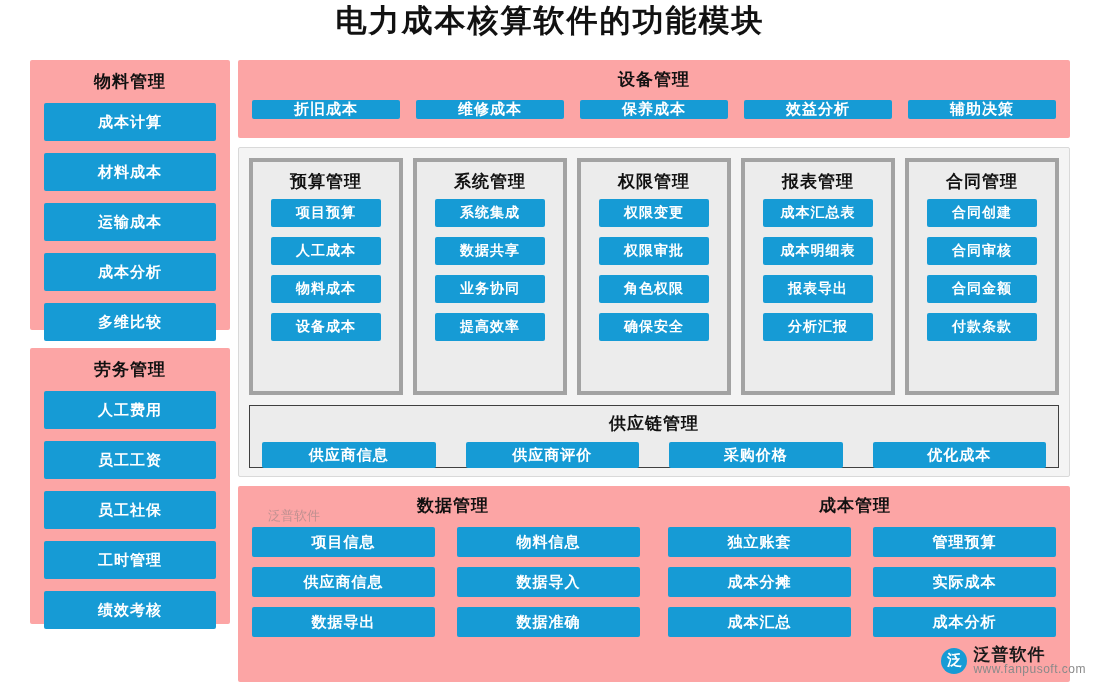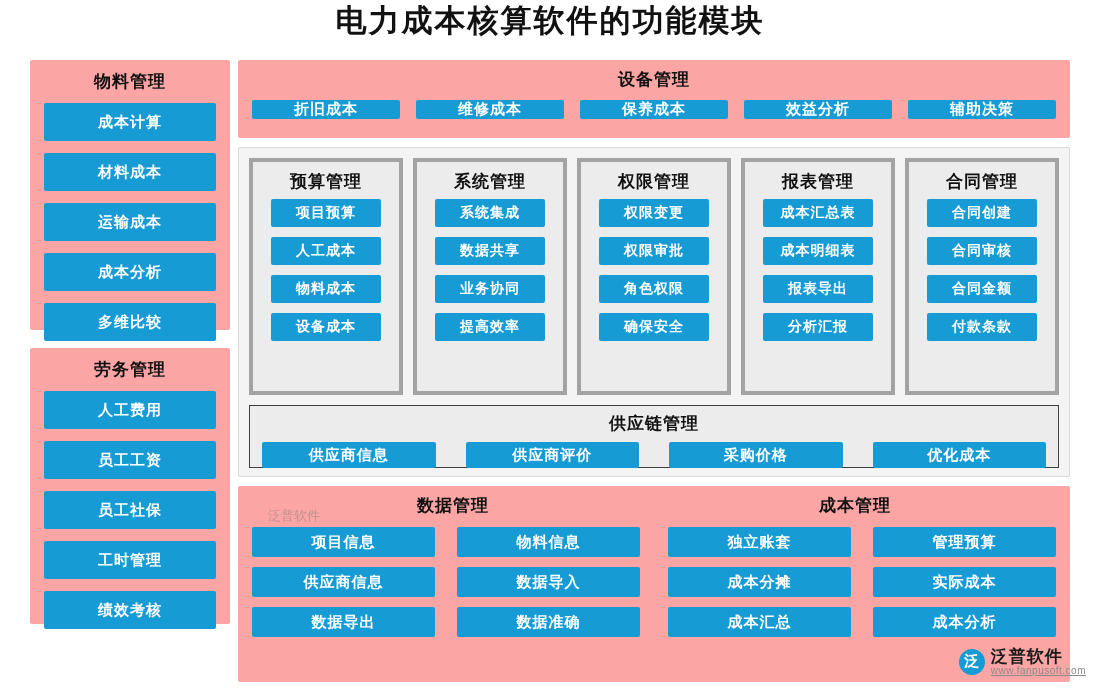--- a/index.html
+++ b/index.html
@@ -187,24 +187,23 @@
   .brand-text {
     line-height: 1.05;
   }
   .brand-name {
     font-size: 17px;
     font-weight: bold;
     color: #1a1a1a;
     letter-spacing: 1px;
   }
   .brand-url {
-    font-size: 10px;
+    font-size: 12px;
     color: #8a8a8a;
     letter-spacing: 0.5px;
-    text-decoration: underline;
   }
 </style>
 </head>
 <body>
 
 <div class="page-title">电力成本核算软件的功能模块</div>
 
 <div class="canvas">
 
   <div class="panel" id="materials-panel">

